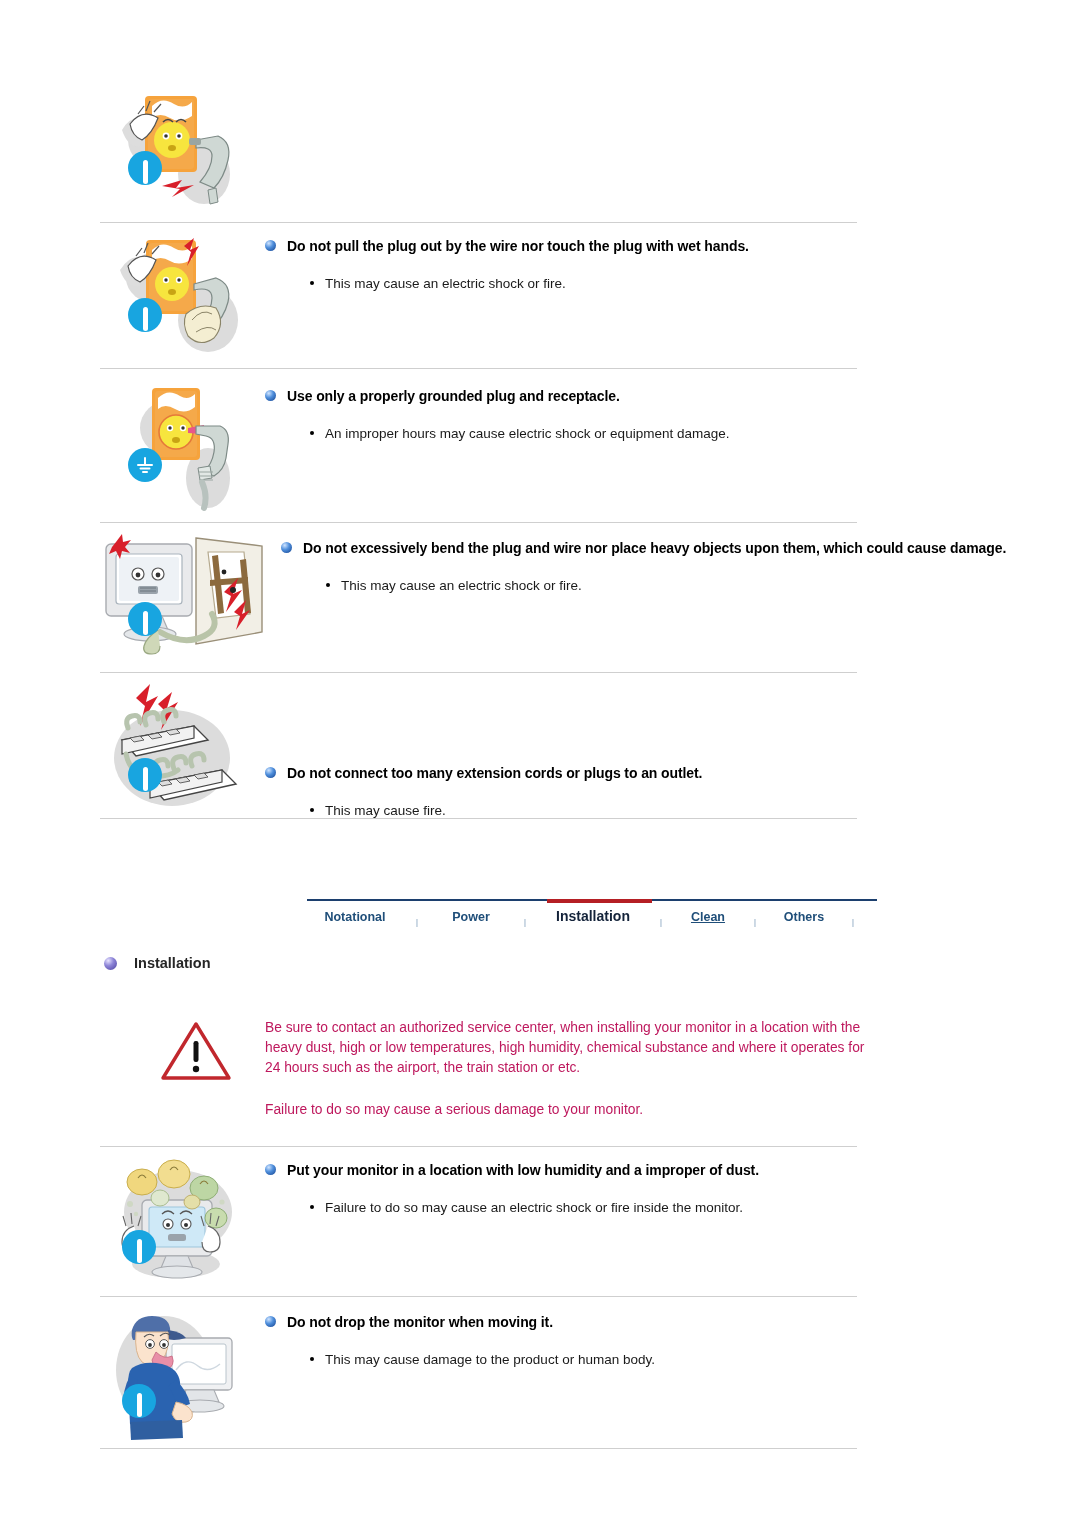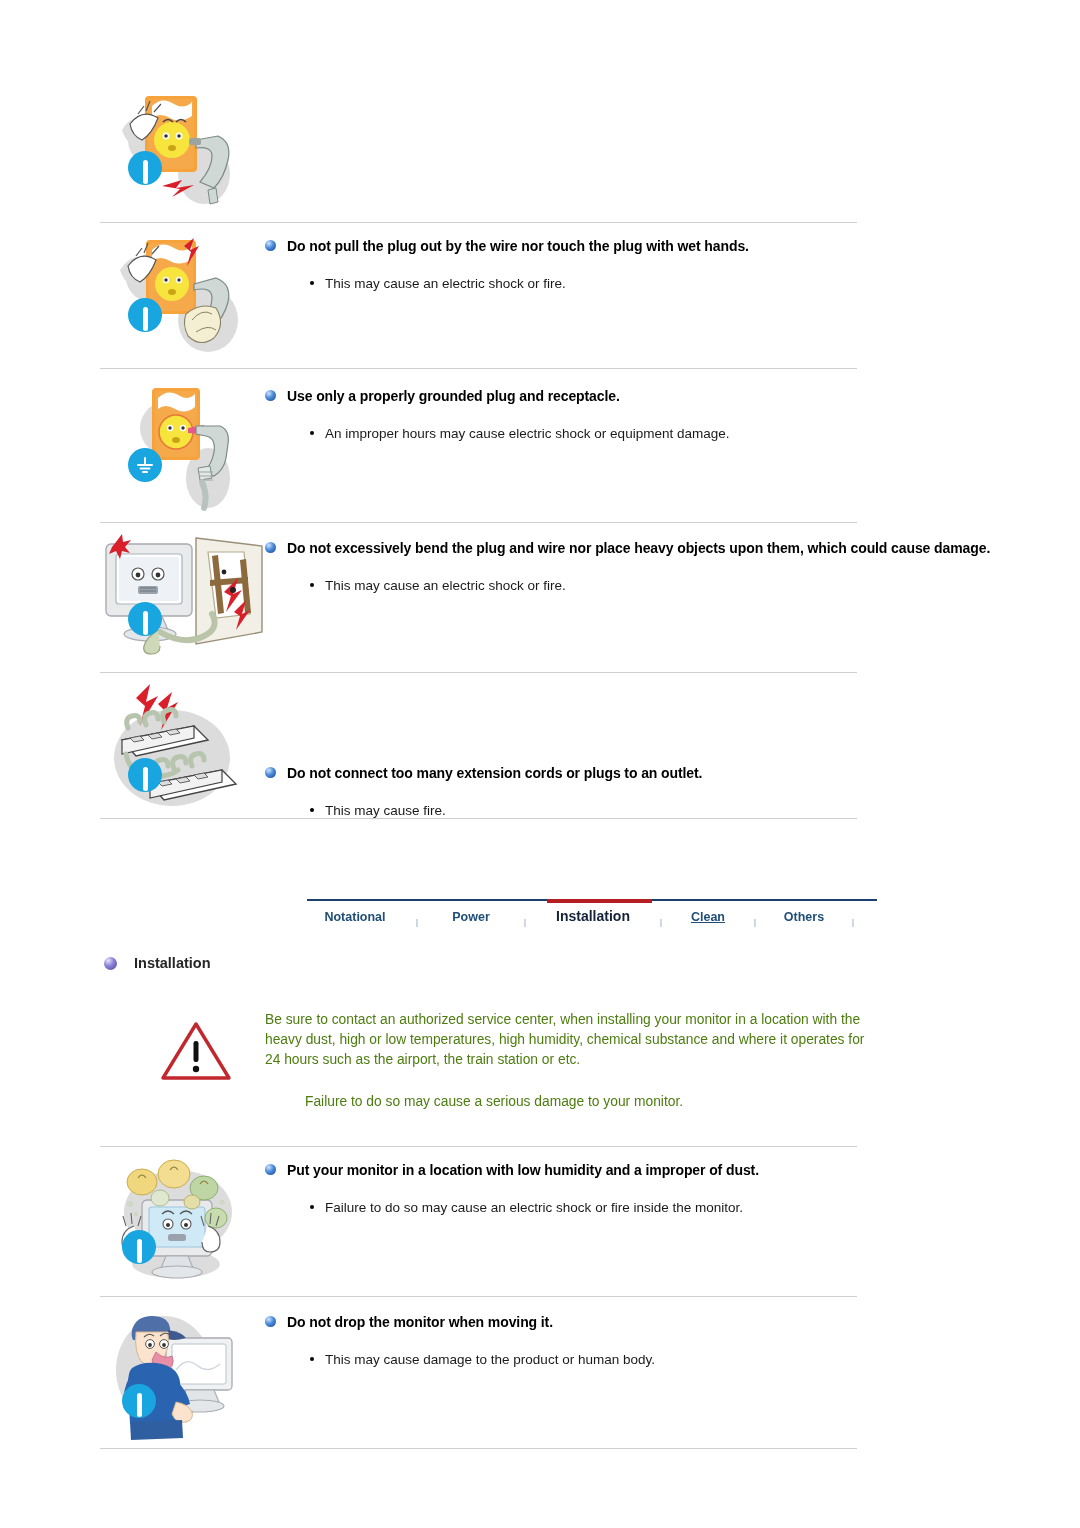--- a/index.html
+++ b/index.html
@@ -120,25 +120,25 @@
     width: 13px; height: 13px; border-radius: 50%;
     background: radial-gradient(circle at 33% 28%, #e8e4ff 0%, #8e86d8 40%, #4a3f9e 100%);
     margin-right: 17px;
   }
   .sect .txt { font-size: 14.5px; font-weight: bold; color: #262626; }
 
   
   .warnrow { position: absolute; left: 0; top: 1008px; width: 1080px; }
   .warn-tri { position: absolute; left: 160px; top: 12px; width: 72px; height: 62px; }
   .warn-text {
-    position: absolute; left: 265px; top: 2px; width: 600px;
-    font-size: 13.8px; color: #4d7c0f; line-height: 20px;
+    position: absolute; left: 265px; top: 10px; width: 600px;
+    font-size: 13.8px; color: #be185d; line-height: 20px;
   }
   .warn-text p { margin: 0; }
-  .warn-text p + p { margin-top: 22px; margin-left: 40px; }
+  .warn-text p + p { margin-top: 22px; }
 </style>
 </head>
 <body>
 
 <div class="page">
 
   <div class="row" style="position:absolute; left:0; top:78px;">
     <div class="illus">
       <svg width="165" height="140" viewBox="0 0 165 140">
         <ellipse cx="62" cy="62" rx="34" ry="30" fill="#dcdcdc"></ellipse>
@@ -244,21 +244,21 @@
       </div>
       <div class="subitem">
         <span class="dot"></span>
         <span>An improper hours may cause electric shock or equipment damage.</span>
       </div>
     </div>
   </div>
 
   <div class="divider" style="top:522px;"></div>
 
-  <div class="row" style="position:absolute; left:0; top:530px;">
+  <div class="row" style="position:absolute; left:0; top:530px;gap:16px;">
     <div class="illus">
       <svg width="170" height="140" viewBox="0 0 170 140">
         <path d="M96 8 l66 8 l0 86 l-66 12 z" fill="#f2efe6" stroke="#9a8f78" stroke-width="1.4"></path>
         <path d="M108 22 l8 66 l34 -4 l-6 -62 z" fill="#fff" stroke="#b5a98e" stroke-width="1.2"></path>
         <path d="M112 26 l6 58 l6 -1 l-6 -58 z" fill="#8c6a3e"></path>
         <path d="M140 30 l5 54 l6 -1 l-5 -54 z" fill="#8c6a3e"></path>
         <path d="M110 50 l38 -3 l0 6 l-38 3 z" fill="#8c6a3e"></path>
         <rect x="6" y="14" width="86" height="72" rx="5" fill="#e9eaec" stroke="#a8abb0" stroke-width="1.4"></rect>
         <rect x="16" y="24" width="66" height="50" rx="3" fill="#fff" stroke="#aab4bd" stroke-width="1.2"></rect>
         <rect x="19" y="27" width="60" height="44" rx="2" fill="#eef2f6"></rect>

